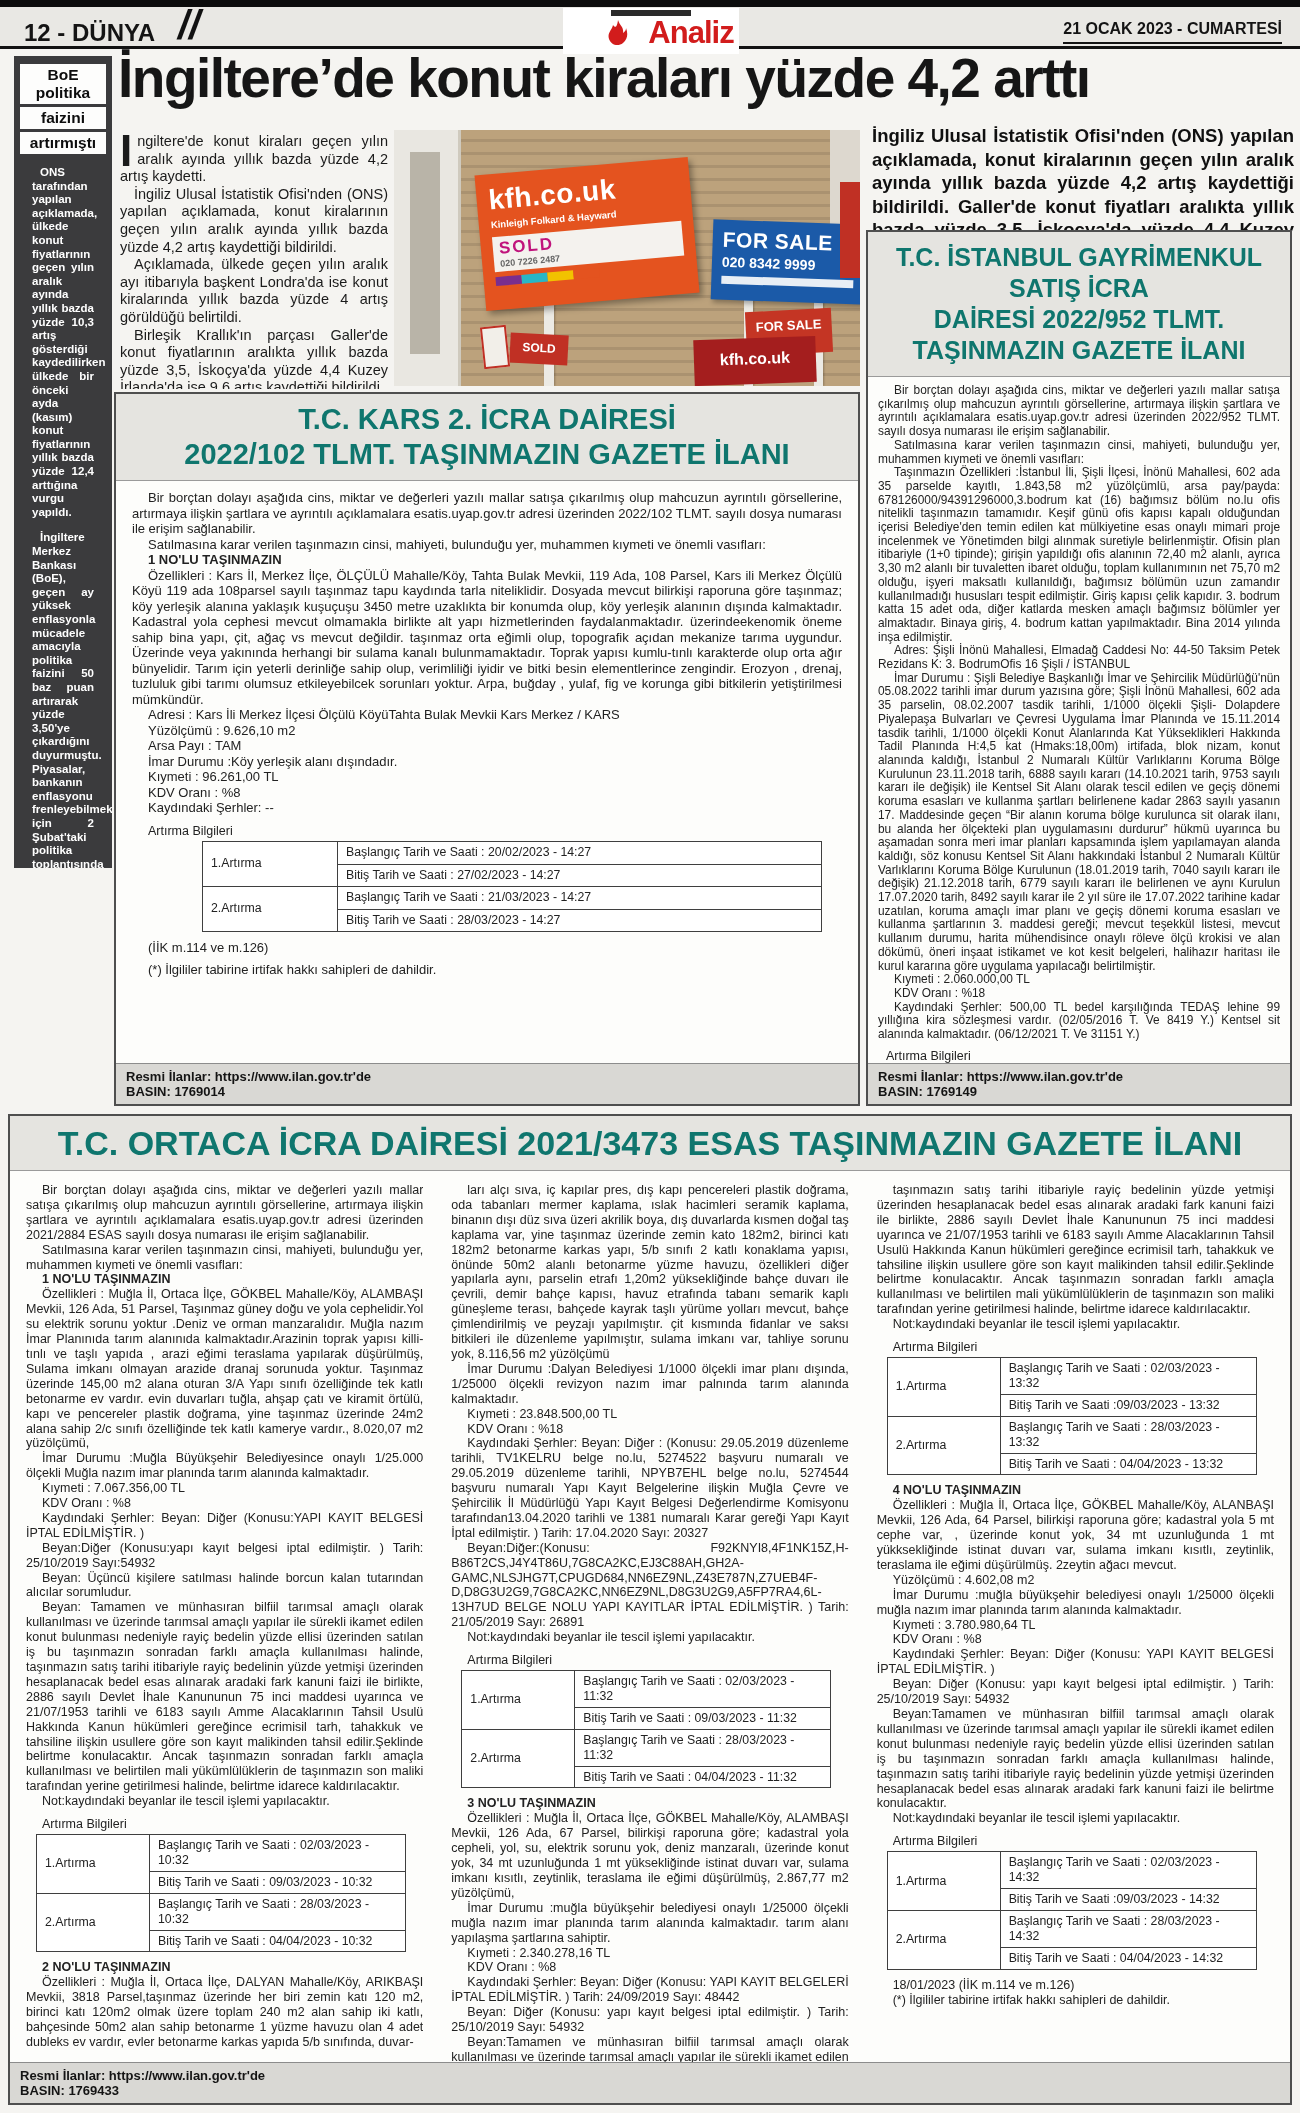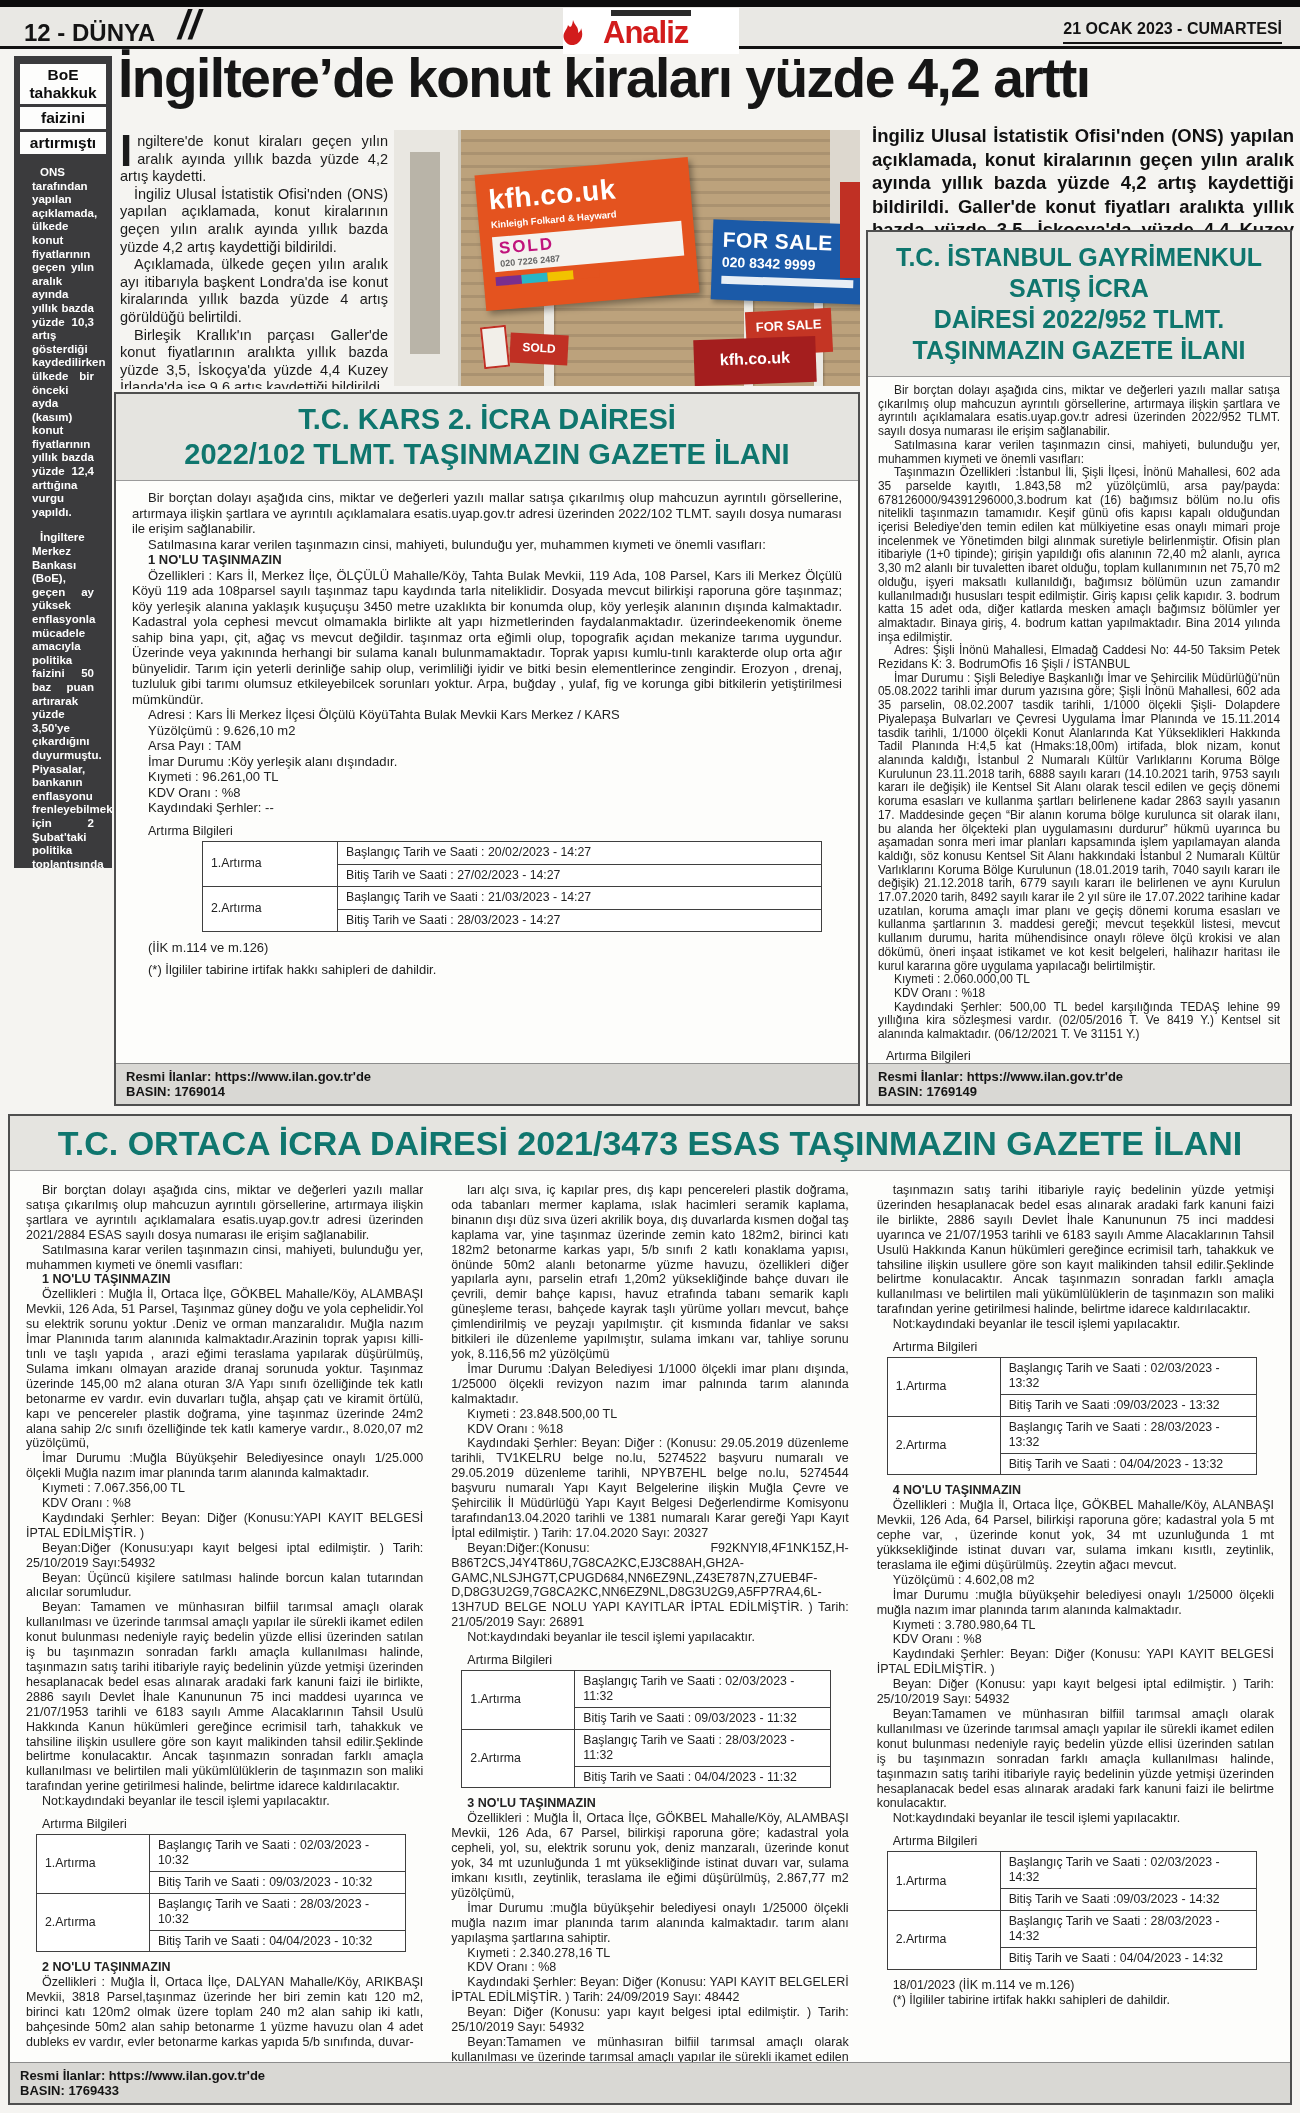--- a/index.html
+++ b/index.html
@@ -4,21 +4,21 @@
 <style>
   html,body{margin:0;padding:0;background:#dddcd9;}
   .page{position:relative;width:1300px;height:2113px;background:#f5f4f1;font-family:"Liberation Sans",sans-serif;overflow:hidden;margin:0 auto;}
   
   .topbar{position:absolute;left:0;top:0;width:1300px;height:7px;background:#0c0c0c;}
   .header{position:absolute;left:0;top:7px;width:1300px;height:42px;background:#e9e8e4;border-bottom:3px solid #121212;box-sizing:border-box;}
   .section-title{position:absolute;left:24px;top:12px;font-size:24px;font-weight:bold;color:#141414;}
   .slashes{position:absolute;left:178px;top:-4px;font-size:40px;font-weight:900;font-style:italic;color:#111;}
   .logo-box{position:absolute;left:563px;top:1px;width:176px;height:46px;background:#fff;text-align:center;}
   .logo-strip{height:6px;background:#2a2a2a;margin:2px 48px 1px;}
-  .logo-row{display:flex;align-items:center;gap:20px;}
+  .logo-row{display:flex;align-items:center;justify-content:center;gap:20px;padding-left:40px;}
   .logo-flame{width:20px;height:26px;}
   .logo-text{color:#d21c1c;font-size:31px;font-weight:900;letter-spacing:-1px;line-height:32px;}
   .date-box{position:absolute;right:18px;top:13px;font-size:16px;font-weight:bold;color:#141414;border-bottom:2px solid #141414;padding-bottom:4px;}
   
   .sidebar{position:absolute;left:14px;top:56px;width:98px;height:812px;background:#3b3b3d;padding:8px 6px;box-sizing:border-box;overflow:hidden;}
   .side-chip{background:#fdfdfc;color:#0d0d0d;font-weight:800;font-size:15.5px;line-height:18px;text-align:center;margin:0 0 3px;padding:2px 1px;}
   .side-head{margin-bottom:7px;}
   .sidebar .para{color:#fff;font-size:11.5px;line-height:13.6px;font-weight:700;text-align:justify;text-indent:8px;margin:12px;}
   
   .headline{position:absolute;left:118px;top:46px;width:1180px;font-size:55px;font-weight:900;letter-spacing:-1.5px;color:#161616;white-space:nowrap;}
@@ -95,21 +95,21 @@
             <path d="M10 0 C12 6 16 7 15 13 C18 11 18 9 18 8 C20 13 20 19 15 23 C10 27 3 25 1 19 C-1 13 4 10 5 5 C7 8 9 8 10 0 Z" fill="#d21c1c"></path>
           </svg>
         <span class="logo-text">Analiz</span>
       </div>
     </div>
     <div class="date-box">21 OCAK 2023 - CUMARTESİ</div>
   </div>
 
   <div class="sidebar">
     <div class="side-head">
-      <div class="side-chip">BoE tahakkuk</div>
+      <div class="side-chip">BoE politika</div>
       <div class="side-chip">faizini</div>
       <div class="side-chip">artırmıştı</div>
     </div>
     <div>
         <p class="para">ONS tarafından yapılan açıklamada, ülkede konut fiyatlarının geçen yılın aralık ayında yıllık bazda yüzde 10,3 artış gösterdiği kaydedilirken ülkede bir önceki ayda (kasım) konut fiyatlarının yıllık bazda yüzde 12,4 arttığına vurgu yapıldı.</p>
         <p class="para">İngiltere Merkez Bankası (BoE), geçen ay yüksek enflasyonla mücadele amacıyla politika faizini 50 baz puan artırarak yüzde 3,50'ye çıkardığını duyurmuştu. Piyasalar, bankanın enflasyonu frenleyebilmek için 2 Şubat'taki politika toplantısında faiz oranının 50 baz puan daha artırılmasını bekliyor.</p>
       </div>
     <div class="side-head" style="margin-top:9px;">
       <div class="side-chip">Enflasyon</div>
       <div class="side-chip">artış hızı</div>

